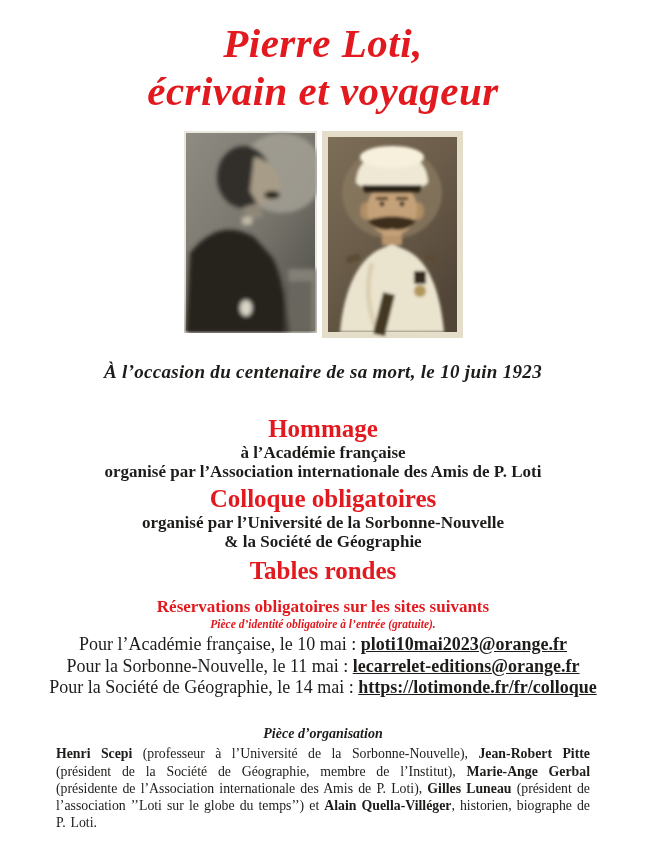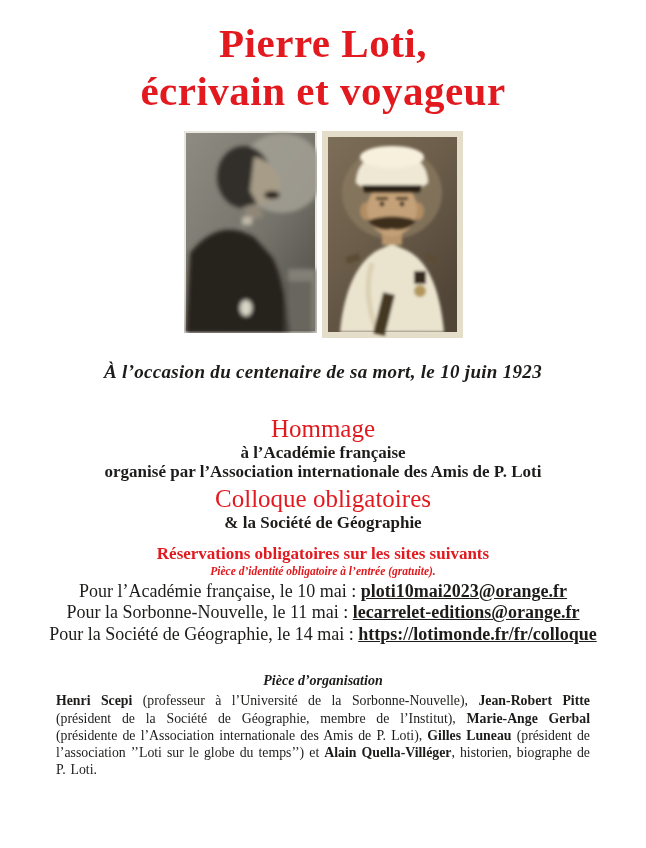--- a/index.html
+++ b/index.html
@@ -12,20 +12,21 @@
     font-family:"Liberation Serif", serif;
     color:#1d1c1a;
     text-align:center;
   }
   .red{color:#e2191e;}
   
   .header{padding-top:20px;}
   .title-line{
     font-size:41px;
     font-weight:bold;
+    font-style:italic;
     line-height:1.17;
     letter-spacing:.5px;
   }
   .event-date{
     font-size:21px;
     font-weight:bold;
     margin-top:7px;
     letter-spacing:.3px;
   }
   
@@ -42,21 +43,21 @@
   .tribute{
     margin-top:23px;
     font-size:19px;
     font-weight:bold;
     font-style:italic;
     letter-spacing:.3px;
   }
   
   .big-red{
     font-size:25px;
-    font-weight:normal;
+    font-weight:bold;
     line-height:1.16;
   }
   .hommage{margin-top:31px;}
   .sub{
     font-size:17px;
     font-weight:bold;
     line-height:1.12;
   }
   .colloque{margin-top:3px;}
   .tables{margin-top:5px;}
@@ -187,21 +188,23 @@
     </svg>
   </div>
 
   <div class="tribute">À l’occasion du centenaire de sa mort, le 10 juin 1923</div>
 
   <div>
     <div class="big-red red hommage">Hommage</div>
     <div class="sub">à l’Académie française</div>
     <div class="sub">organisé par l’Association internationale des Amis de P. Loti</div>
     <div class="big-red red colloque">Colloque obligatoires</div>
+    <div class="sub">organisé par l’Université de la Sorbonne-Nouvelle</div>
     <div class="sub">&amp; la Société de Géographie</div>
+    <div class="big-red red tables">Tables rondes</div>
   </div>
 
   <div>
     <div class="resv-heading red">Réservations obligatoires sur les sites suivants</div>
     <div class="resv-note red">Pièce d’identité obligatoire à l’entrée (gratuite).</div>
     <div class="resv-lines">
       <div class="resv-line">
         <span>Pour l’Académie française, le 10 mai : </span><a href="#" class="link">ploti10mai2023@orange.fr</a>
       </div>
       <div class="resv-line">

